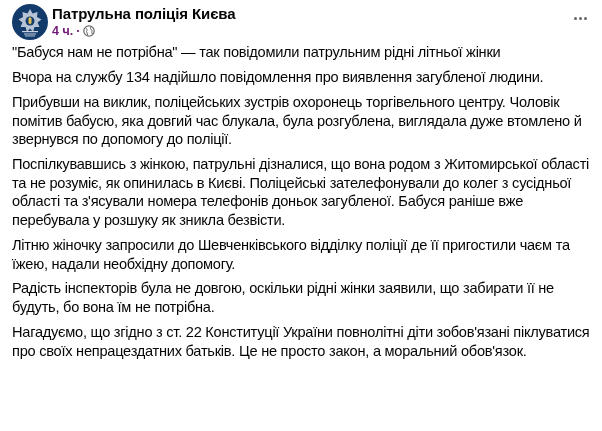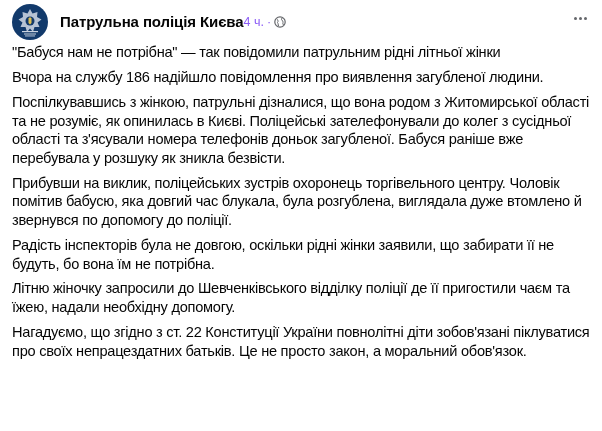--- a/index.html
+++ b/index.html
@@ -27,39 +27,40 @@
       width: 36px;
       height: 36px;
       border-radius: 50%;
       background: #123a6b;
       position: relative;
       flex-shrink: 0;
       overflow: hidden;
     }
     .avatar svg { position: absolute; left: 0; top: 0; }
     .header-text {
-      margin-left: 12px;
+      margin-left: 4px;
       display: flex;
-      flex-direction: row;
+      flex-direction: column;
       justify-content: center;
       text-align: right;
     }
     .page-name {
       font-size: 15px;
       font-weight: bold;
       color: #050505;
       line-height: 18px;
       letter-spacing: -0.1px;
     }
     .meta {
       font-size: 12.5px;
-      color: #8b5cf6;
+      color: #701a75;
       line-height: 16px;
       display: flex;
       align-items: center;
+      font-weight: bold;
     }
     .meta .dot { margin: 0 3px; }
     .globe-icon {
       display: inline-block;
       width: 12px;
       height: 12px;
       vertical-align: middle;
     }
     .more-button {
       position: absolute;
@@ -125,20 +126,20 @@
 </div>
 
 <div class="more-button">
   <span></span>
   <span></span>
   <span></span>
 </div>
 
 <div class="post-body">
   <p>"Бабуся нам не потрібна" — так повідомили патрульним рідні літньої жінки</p>
-  <p>Вчора на службу 186 надійшло повідомлення про виявлення загубленої людини.</p>
+  <p>Вчора на службу 134 надійшло повідомлення про виявлення загубленої людини.</p>
+  <p>Прибувши на виклик, поліцейських зустрів охоронець торгівельного центру. Чоловік помітив бабусю, яка довгий час блукала, була розгублена, виглядала дуже втомлено й звернувся по допомогу до поліції.</p>
   <p>Поспілкувавшись з жінкою, патрульні дізналися, що вона родом з Житомирської області та не розуміє, як опинилась в Києві. Поліцейські зателефонували до колег з сусідньої області та з'ясували номера телефонів доньок загубленої. Бабуся раніше вже перебувала у розшуку як зникла безвісти.</p>
-  <p>Прибувши на виклик, поліцейських зустрів охоронець торгівельного центру. Чоловік помітив бабусю, яка довгий час блукала, була розгублена, виглядала дуже втомлено й звернувся по допомогу до поліції.</p>
+  <p>Літню жіночку запросили до Шевченківського відділку поліції де її пригостили чаєм та їжею, надали необхідну допомогу.</p>
   <p>Радість інспекторів була не довгою, оскільки рідні жінки заявили, що забирати її не будуть, бо вона їм не потрібна.</p>
-  <p>Літню жіночку запросили до Шевченківського відділку поліції де її пригостили чаєм та їжею, надали необхідну допомогу.</p>
   <p>Нагадуємо, що згідно з ст. 22 Конституції України повнолітні діти зобов'язані піклуватися про своїх непрацездатних батьків. Це не просто закон, а моральний обов'язок.</p>
 
 </div>
 
 </body></html>

